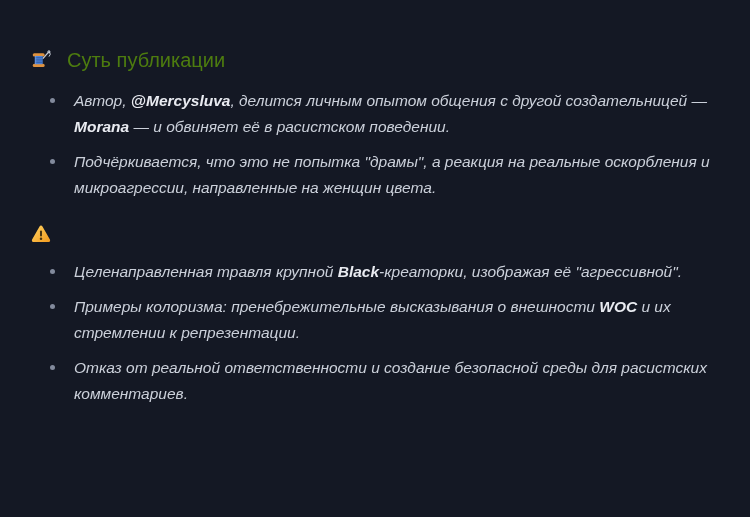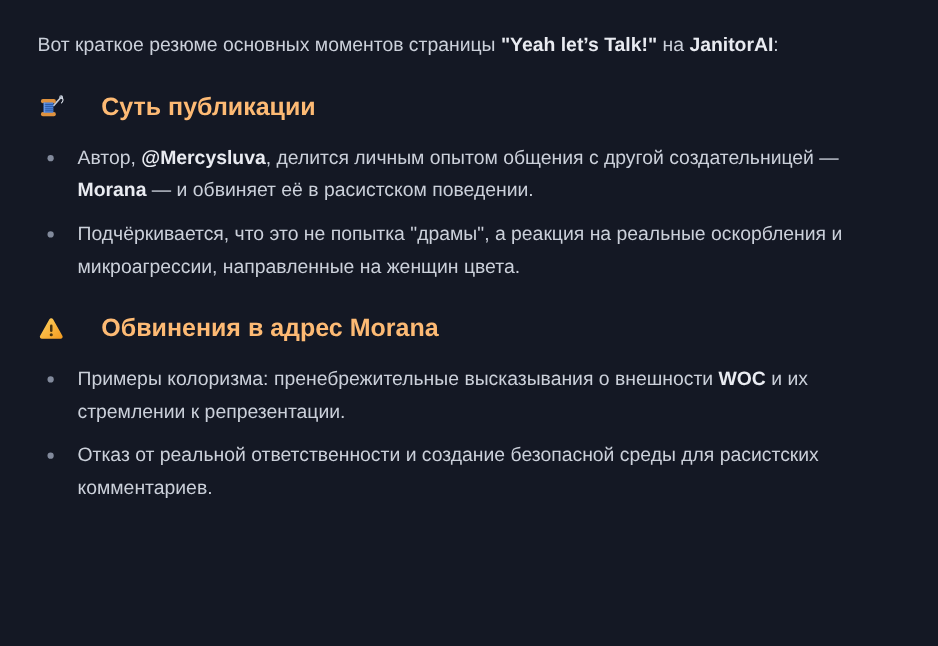--- a/index.html
+++ b/index.html
@@ -14,39 +14,40 @@
   .message {
     padding: 24px 20px 0 30px;
     font-size: 15.5px;
     line-height: 26px;
   }
   .intro { margin: 0; max-width: 700px; }
   .b { font-weight: 700; color: #e9ebf1; }
   h2.section-heading {
     display: flex;
     align-items: center;
-    gap: 29px;
+    gap: 15px;
     margin: 22px 0 14px 0;
     font-size: 20px;
     line-height: 28px;
-    font-weight: 700;
-    color: #fdba74;
+    font-weight: 400;
+    color: #4d7c0f;
   }
   .emoji {
     width: 22px;
     height: 22px;
     display: inline-flex;
     flex: 0 0 auto;
   }
   .emoji svg { width: 100%; height: 100%; display: block; }
   ul.bullets {
     list-style: none;
-    margin: 0;
+    margin: 12px;
     padding: 0 0 0 32px;
     max-width: 668px;
+    font-style: italic;
   }
   ul.bullets li {
     position: relative;
     margin: 0 0 9px 0;
   }
   ul.bullets li::before {
     content: "";
     position: absolute;
     left: -24px;
     top: 10px;
@@ -54,21 +55,20 @@
     height: 5px;
     border-radius: 50%;
     background: #828a9c;
   }
 </style>
 </head>
 <body>
 
 <div class="message">
 
-  <p class="intro"><span>Вот краткое резюме основных моментов страницы </span><span class="b">"Yeah let’s Talk!"</span><span> на </span><span class="b">JanitorAI</span><span>:</span></p>
 
   <h2 class="section-heading">
     <span class="emoji">
       <svg viewBox="0 0 24 24" aria-hidden="true">
         <path d="M14.2 10.2 L21 2.6" stroke="#c3cad6" stroke-width="1.5" fill="none" stroke-linecap="round"></path>
         <circle cx="20.6" cy="3" r="1.2" fill="none" stroke="#c3cad6" stroke-width="0.9"></circle>
         <path d="M21.6 3.6 q1.6 2.2 -0.6 4.4" stroke="#e8eef8" stroke-width="0.9" fill="none" stroke-linecap="round"></path>
         <rect x="3" y="4.6" width="13" height="3.6" rx="1.7" fill="#df923f"></rect>
         <rect x="3" y="16" width="13" height="3.6" rx="1.7" fill="#df923f"></rect>
         <rect x="5.2" y="7.6" width="8.6" height="9" fill="#4d82d9"></rect>
@@ -91,21 +91,21 @@
           <linearGradient id="wg" x1="0" y1="0" x2="1" y2="1">
             <stop offset="0" stop-color="#ffd262"></stop>
             <stop offset="1" stop-color="#f29a1e"></stop>
           </linearGradient>
         </defs>
         <path d="M10.4 3.7 a1.9 1.9 0 0 1 3.2 0 l8.1 14.3 a1.85 1.85 0 0 1 -1.6 2.8 H3.9 a1.85 1.85 0 0 1 -1.6 -2.8 Z" fill="url(#wg)"></path>
         <rect x="10.9" y="8.2" width="2.2" height="6.6" rx="1.1" fill="#4a3511"></rect>
         <circle cx="12" cy="17.3" r="1.35" fill="#4a3511"></circle>
       </svg>
     </span>
-    <span>Обвинения в адрес Morana</span>
   </h2>
 
   <ul class="bullets">
+    <li><span>Целенаправленная травля крупной </span><span class="b">Black</span><span>-креаторки, изображая её "агрессивной".</span></li>
     <li><span>Примеры колоризма: пренебрежительные высказывания о внешности </span><span class="b">WOC</span><span> и их стремлении к репрезентации.</span></li>
     <li><span>Отказ от реальной ответственности и создание безопасной среды для расистских комментариев.</span></li>
   </ul>
 
 </div>
 
 </body></html>

